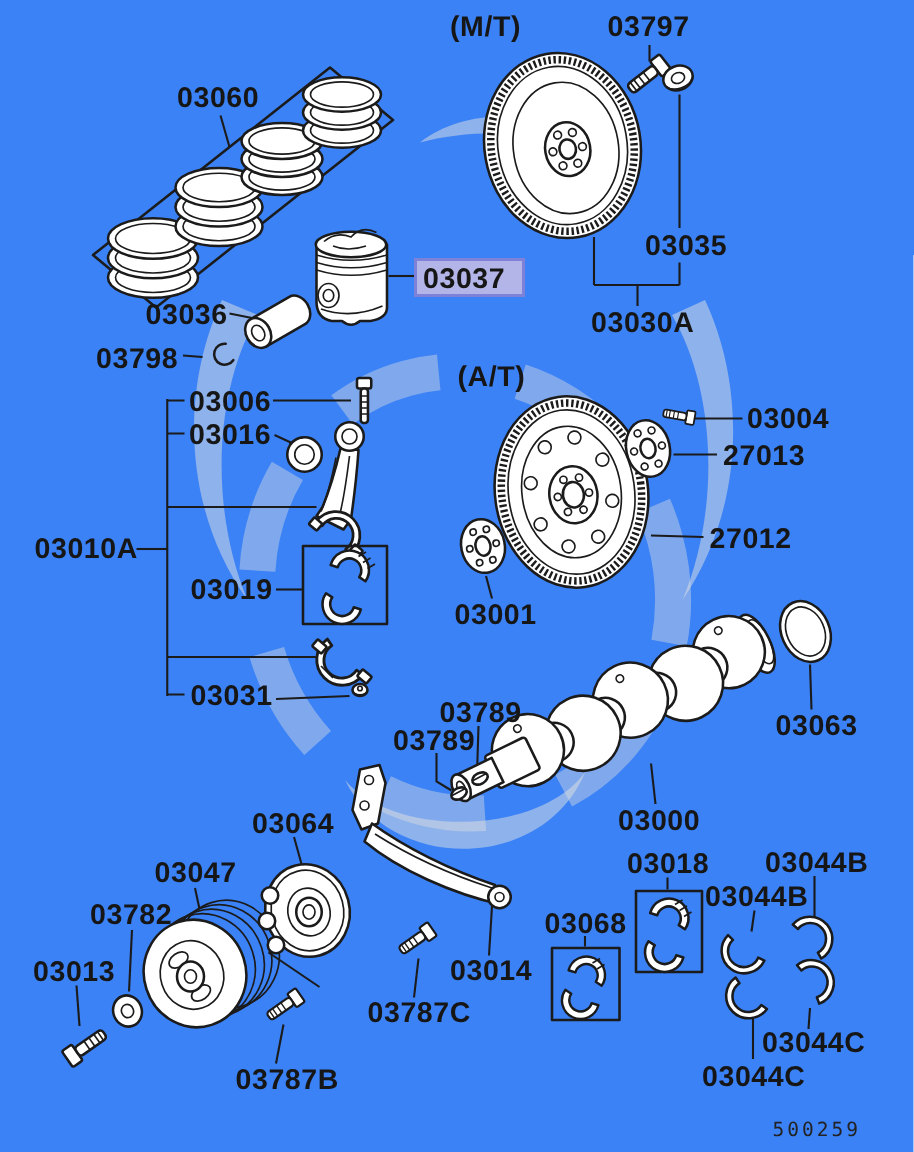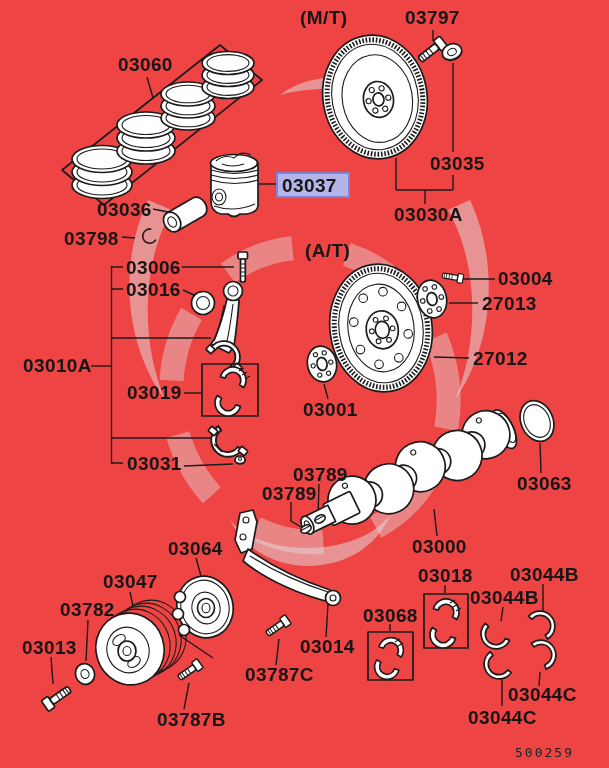--- a/index.html
+++ b/index.html
@@ -1,16 +1,16 @@
 <!DOCTYPE html>
 <html><head>
 <meta charset="utf-8">
 <style>
   html,body{margin:0;padding:0;background:#fff;}
-  .page{position:relative;width:609px;height:768px;background:#ef4444;overflow:hidden;}
+  .page{position:relative;width:609px;height:768px;background:#3b82f6;overflow:hidden;}
   svg text{font-family:"Liberation Sans",sans-serif;font-weight:700;font-size:19px;
            fill:#161616;letter-spacing:.4px;}
   svg text.docnum{font-family:"DejaVu Sans Mono",monospace;font-size:13px;
            font-weight:400;letter-spacing:2px;fill:#222;}
   .o{stroke:#1b1b1b;stroke-width:1.7;fill:#fff;stroke-linejoin:round;stroke-linecap:round;}
   .n{stroke:#1b1b1b;stroke-width:1.7;fill:none;stroke-linejoin:round;stroke-linecap:round;}
   .t{stroke:#1b1b1b;stroke-width:1.1;fill:none;}
   .ld{stroke:#1b1b1b;stroke-width:1.4;fill:none;}
   .teeth{stroke:#1b1b1b;stroke-width:5;fill:none;stroke-dasharray:1.6 1.8;}
   .wm{fill:#e1e1e1;opacity:.5;}

